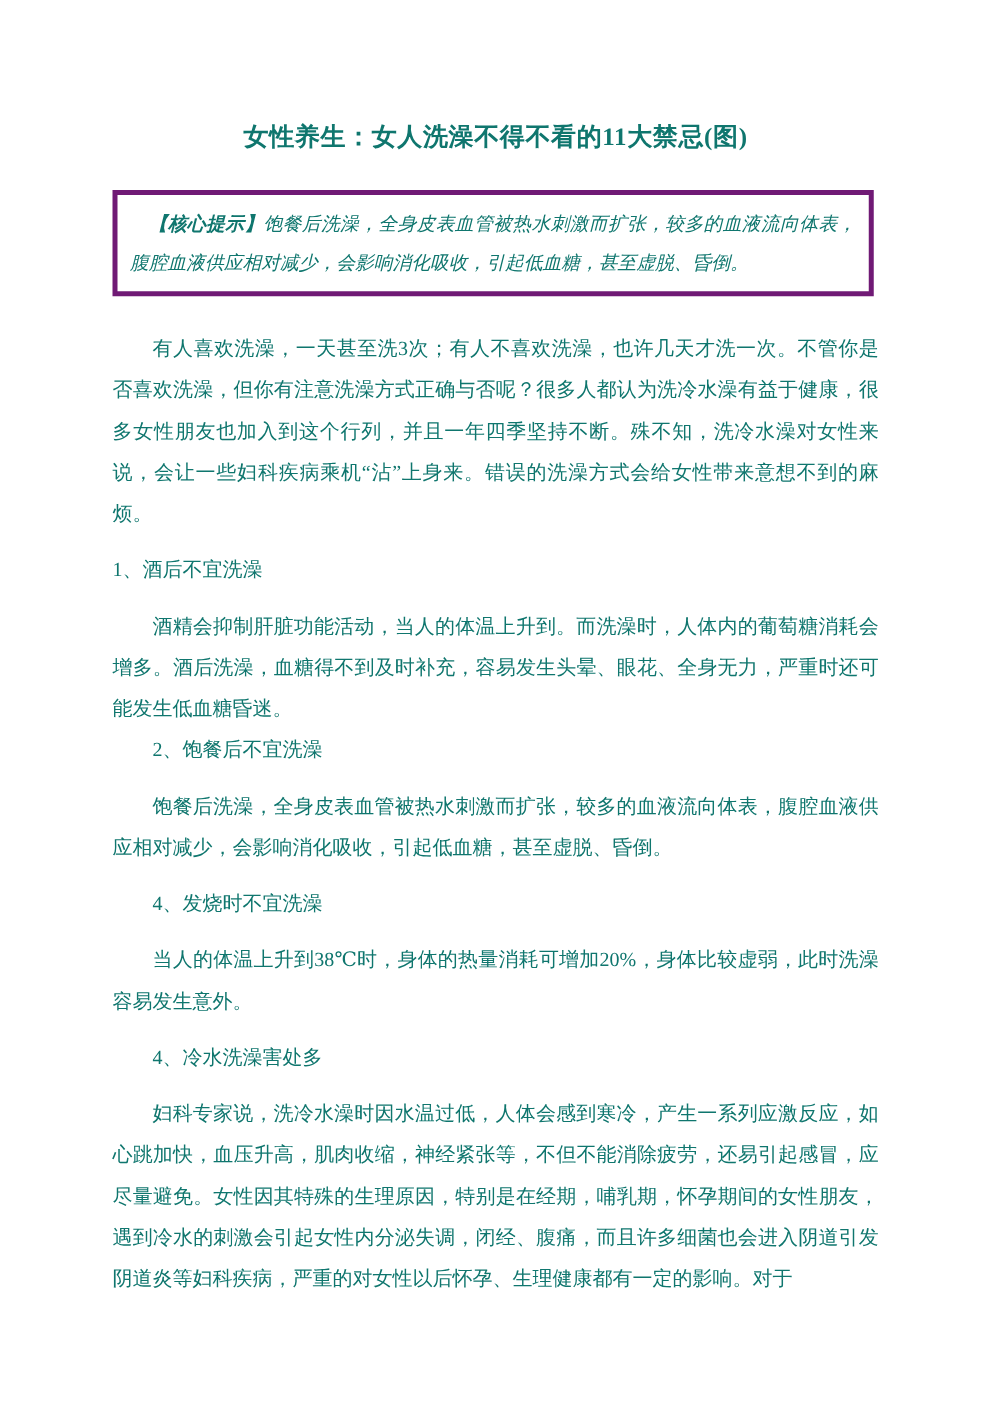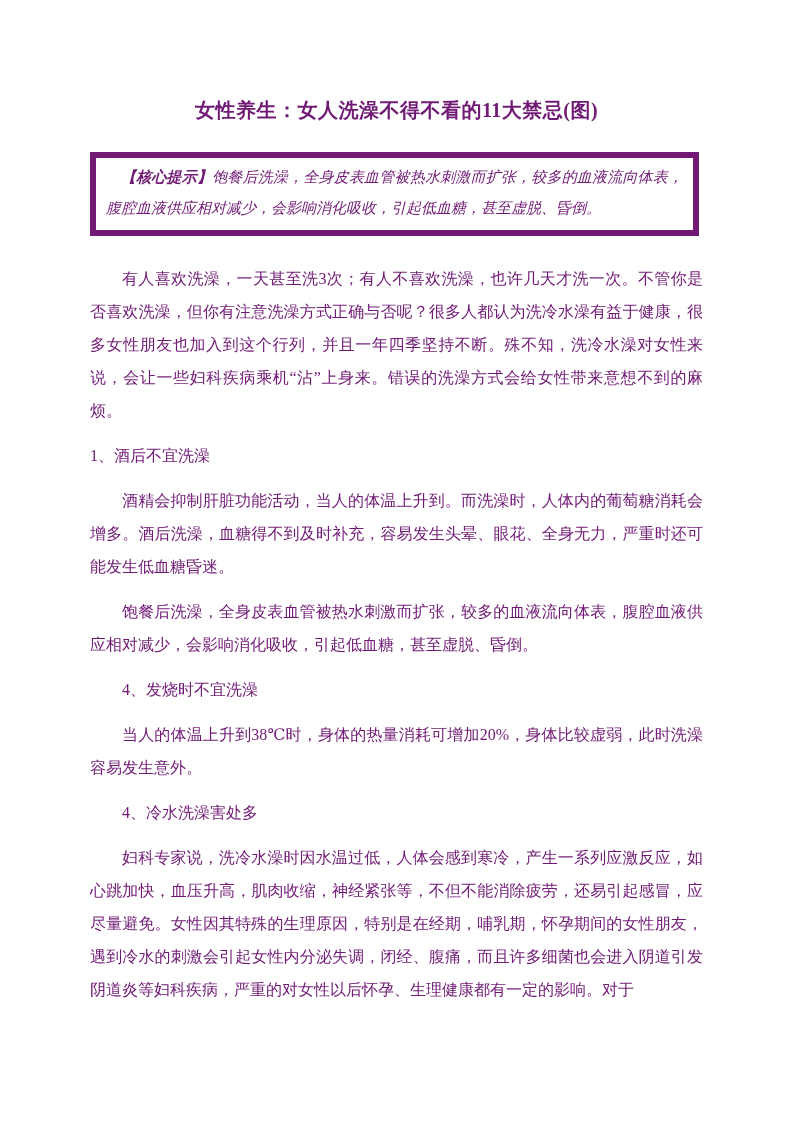--- a/index.html
+++ b/index.html
@@ -8,34 +8,34 @@
     background: #ffffff;
   }
   .page {
     width: 793px;
     min-height: 1122px;
     margin: 0 auto;
     background: #ffffff;
     box-sizing: border-box;
     padding: 96px 90px 40px 90px;
     font-family: "Liberation Serif", "DejaVu Serif", serif;
-    color: #701a75;
+    color: #0f766e;
     overflow: hidden;
   }
   .title {
     font-size: 20px;
     font-weight: bold;
     text-align: center;
     margin: 0 0 28px 0;
     line-height: 28px;
     letter-spacing: 0.5px;
   }
   .highlight-box {
-    border: 6px solid #701a75;
-    padding: 4px 10px 6px 10px;
+    border: 4px solid #701a75;
+    padding: 9px 10px 6px 10px;
     margin: 0 4px 26px 0;
   }
   .highlight-box p {
     margin: 0;
     font-style: italic;
     font-size: 15px;
     line-height: 31px;
     text-align: justify;
     text-indent: 1em;
   }
@@ -67,20 +67,21 @@
   <div class="highlight-box">
     <p><span class="box-label">【核心提示】</span><span>饱餐后洗澡，全身皮表血管被热水刺激而扩张，较多的血液流向体表，腹腔血液供应相对减少，会影响消化吸收，引起低血糖，甚至虚脱、昏倒。</span></p>
   </div>
 
   <p class="para indent">有人喜欢洗澡，一天甚至洗3次；有人不喜欢洗澡，也许几天才洗一次。不管你是否喜欢洗澡，但你有注意洗澡方式正确与否呢？很多人都认为洗冷水澡有益于健康，很多女性朋友也加入到这个行列，并且一年四季坚持不断。殊不知，洗冷水澡对女性来说，会让一些妇科疾病乘机“沾”上身来。错误的洗澡方式会给女性带来意想不到的麻烦。</p>
 
   <p class="para heading no-indent">1、酒后不宜洗澡</p>
 
   <p class="para indent m0-bottom">酒精会抑制肝脏功能活动，当人的体温上升到。而洗澡时，人体内的葡萄糖消耗会增多。酒后洗澡，血糖得不到及时补充，容易发生头晕、眼花、全身无力，严重时还可能发生低血糖昏迷。</p>
 
+  <p class="para heading indent m0-top">2、饱餐后不宜洗澡</p>
 
   <p class="para indent">饱餐后洗澡，全身皮表血管被热水刺激而扩张，较多的血液流向体表，腹腔血液供应相对减少，会影响消化吸收，引起低血糖，甚至虚脱、昏倒。</p>
 
   <p class="para heading indent">4、发烧时不宜洗澡</p>
 
   <p class="para indent">当人的体温上升到38℃时，身体的热量消耗可增加20%，身体比较虚弱，此时洗澡容易发生意外。</p>
 
   <p class="para heading indent">4、冷水洗澡害处多</p>
 
   <p class="para indent">妇科专家说，洗冷水澡时因水温过低，人体会感到寒冷，产生一系列应激反应，如心跳加快，血压升高，肌肉收缩，神经紧张等，不但不能消除疲劳，还易引起感冒，应尽量避免。女性因其特殊的生理原因，特别是在经期，哺乳期，怀孕期间的女性朋友，遇到冷水的刺激会引起女性内分泌失调，闭经、腹痛，而且许多细菌也会进入阴道引发阴道炎等妇科疾病，严重的对女性以后怀孕、生理健康都有一定的影响。对于</p>

